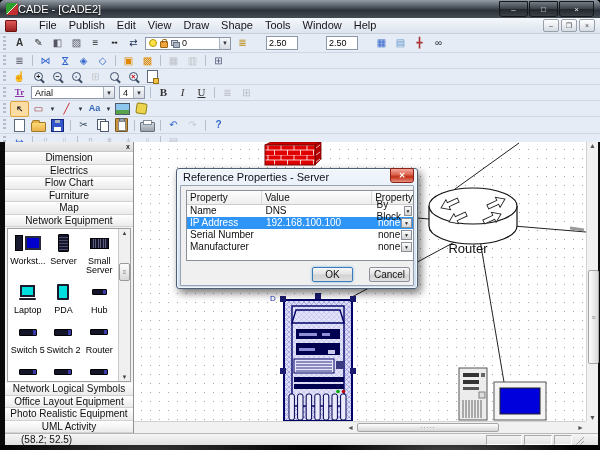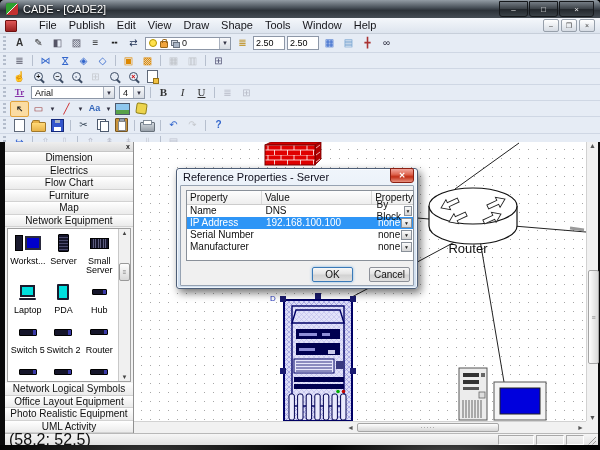--- a/index.html
+++ b/index.html
@@ -9,21 +9,21 @@
     background:#030303;
     background-image:
       radial-gradient(180px 40px at 75% 101%, #4a4a4a, transparent 70%),
       radial-gradient(220px 50px at 25% 101%, #383838, transparent 70%),
       radial-gradient(90px 60px at 0% 60%, #2e2e2e, transparent 75%),
       radial-gradient(300px 60px at 60% -2%, #6a6a6a, transparent 70%);
   }
   .window{position:absolute;left:0;top:0;width:600px;height:445px;border-radius:5px 5px 0 0;
     overflow:hidden;background:#e6ecf5;box-shadow:inset 0 0 0 1px #41474e}
   
-  .titlebar{height:18px;display:flex;align-items:center;gap:5px;padding:0 6px;color:#fff;font-size:11px;
+  .titlebar{height:18px;display:flex;align-items:center;padding:0 6px;color:#fff;font-size:11px;
     background:linear-gradient(#939ca4,#4d555d 40%,#2c3239 58%,#454d55);text-shadow:0 1px 2px #000}
   .appicon{width:12px;height:12px;border-radius:2px;flex:0 0 auto;
     background:linear-gradient(135deg,#2fa02f 0 46%,#f0f0f0 46% 54%,#c23030 54%);box-shadow:0 0 1px #000}
   .wbtns{margin-left:auto;display:flex;gap:1px;align-self:flex-start;margin-top:1px}
   .wbtn{width:27px;height:14px;display:flex;align-items:center;justify-content:center;color:#eee;font-size:8px;
     background:linear-gradient(#747c84,#3c4248 48%,#22272c 52%,#3a4147);border:1px solid #16191c;border-radius:0 0 3px 3px;text-shadow:none}
   .wbtn.close{width:33px}
   
   .menubar{height:15px;display:flex;align-items:center;gap:13px;padding:0 5px;font-size:11px;
     background:linear-gradient(#f4f7fb,#dde4ee);border-bottom:1px solid #c7cfda}
@@ -43,21 +43,21 @@
   .tbtn.disabled{opacity:.42}
   .tico{font-size:10px;line-height:1;display:flex;align-items:center;justify-content:center}
   .tico.serif{font-family:"Liberation Serif",serif;font-size:11px}
   .tico.gb{font-weight:bold}
   .tico.it{font-style:italic}
   .tico.un{text-decoration:underline}
   .tico.small{font-size:9px}
   .rot90{transform:rotate(90deg)}
   .rot225{transform:rotate(225deg);font-size:9px}
   .tsep{width:1px;height:11px;background:#b6bfce;margin:0 3px;flex:0 0 auto}
-  .tin{width:26px;height:12px;font-size:9px;border:1px solid #8d97a7;background:#fff;padding:0 2px;margin:0 1px;font-family:"Liberation Sans",sans-serif}
+  .tin{width:26px;height:12px;font-size:9px;border:1px solid #8d97a7;background:#fff;padding:0 2px;margin:0 14px;font-family:"Liberation Sans",sans-serif}
   .fontbox,.layerbox{height:13px;background:#fff;border:1px solid #8d97a7;display:flex;align-items:center;font-size:9px;padding-left:3px;margin:0 2px;box-sizing:border-box}
   .fv,.lv{flex:1;color:#111}
   .ddb{width:10px;height:100%;margin-left:2px;background:linear-gradient(#f7f8fa,#d7dce3);border-left:1px solid #a9b1be;
     display:flex;align-items:center;justify-content:center;font-size:6px;color:#334}
   .tdd{width:9px;height:14px;display:flex;align-items:center;justify-content:center;font-size:6px;color:#334}
   .layerbox{gap:3px}
   .bulb{width:6px;height:6px;border-radius:50%;background:#ffe14c;border:1px solid #b39500}
   .lockic{width:6px;height:5px;background:#f0a43c;border:1px solid #9a681a;border-radius:1px;position:relative;margin-top:2px}
   .lockic::before{content:"";position:absolute;top:-3px;left:1px;width:3px;height:3px;border:1px solid #9a681a;border-bottom:none;border-radius:2px 2px 0 0}
   .stackic{width:8px;height:7px;position:relative}
@@ -156,21 +156,21 @@
   .dc3{flex:1;display:flex;align-items:center;padding-left:3px;box-sizing:border-box}
   .drow.sel{background:#2e95f6;color:#fff}
   .ddbtn{margin-left:auto;margin-right:1px;width:11px;height:10px;display:flex;align-items:center;justify-content:center;
     background:linear-gradient(#fbfbfb,#d5d5d5);border:1px solid #899099;font-size:5px;color:#222;box-sizing:border-box}
   .dbtn{position:absolute;top:81px;width:41px;height:15px;display:flex;align-items:center;justify-content:center;font-size:10px;color:#111;
     background:linear-gradient(#f7f7f7,#e4e4e4 45%,#d2d2d2 55%,#e0e0e0);border:1px solid #8d9199;border-radius:2px;box-sizing:border-box}
   .dbtn.ok{left:131px;border-color:#3a7ab8;box-shadow:0 0 3px #7fb2df}
   .dbtn.cancel{left:188px}
   
   .statusbar{position:absolute;left:5px;top:433px;width:593px;height:12px;display:flex;align-items:center;
-    background:linear-gradient(#f6f6f6,#e1e1e1);border-top:1px solid #b8b8b8;font-size:16px;color:#101010;padding:0 2px;box-sizing:border-box}
+    background:linear-gradient(#f6f6f6,#e1e1e1);border-top:1px solid #b8b8b8;font-size:10px;color:#101010;padding:0 14px;box-sizing:border-box}
   .scoords{padding-left:2px}
   .scells{margin-left:auto;display:flex;align-items:center;gap:2px}
   .scell{height:8px;border:1px solid;border-color:#a8a8a8 #fff #fff #a8a8a8}
   .sgrip{width:10px;height:10px;background:repeating-linear-gradient(135deg,transparent 0 2px,#9a9a9a 2px 3px);clip-path:polygon(100% 0,100% 100%,0 100%)}
 </style>
 </head>
 <body>
 
 <div class="window">
 

